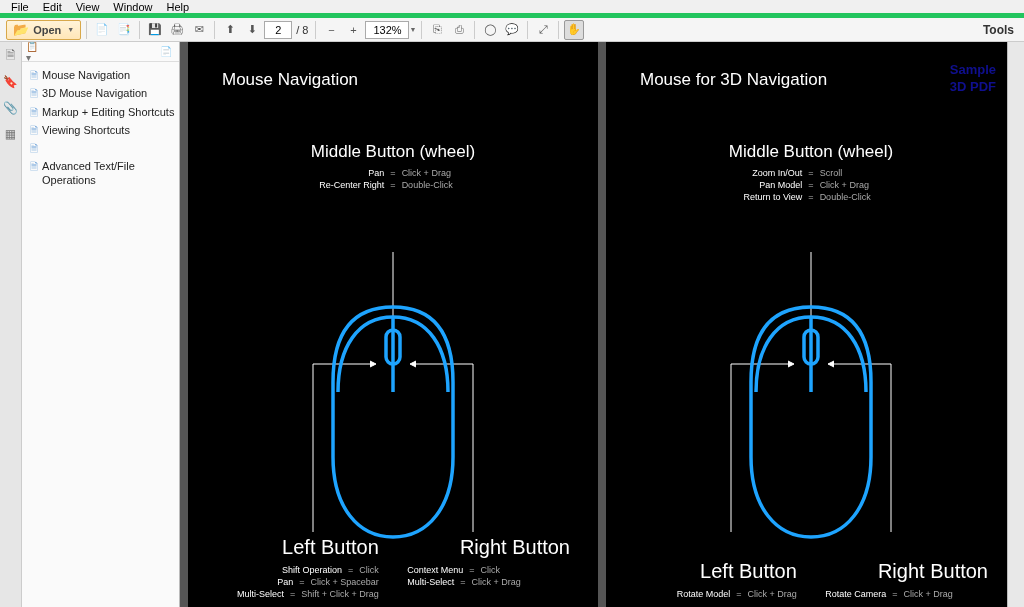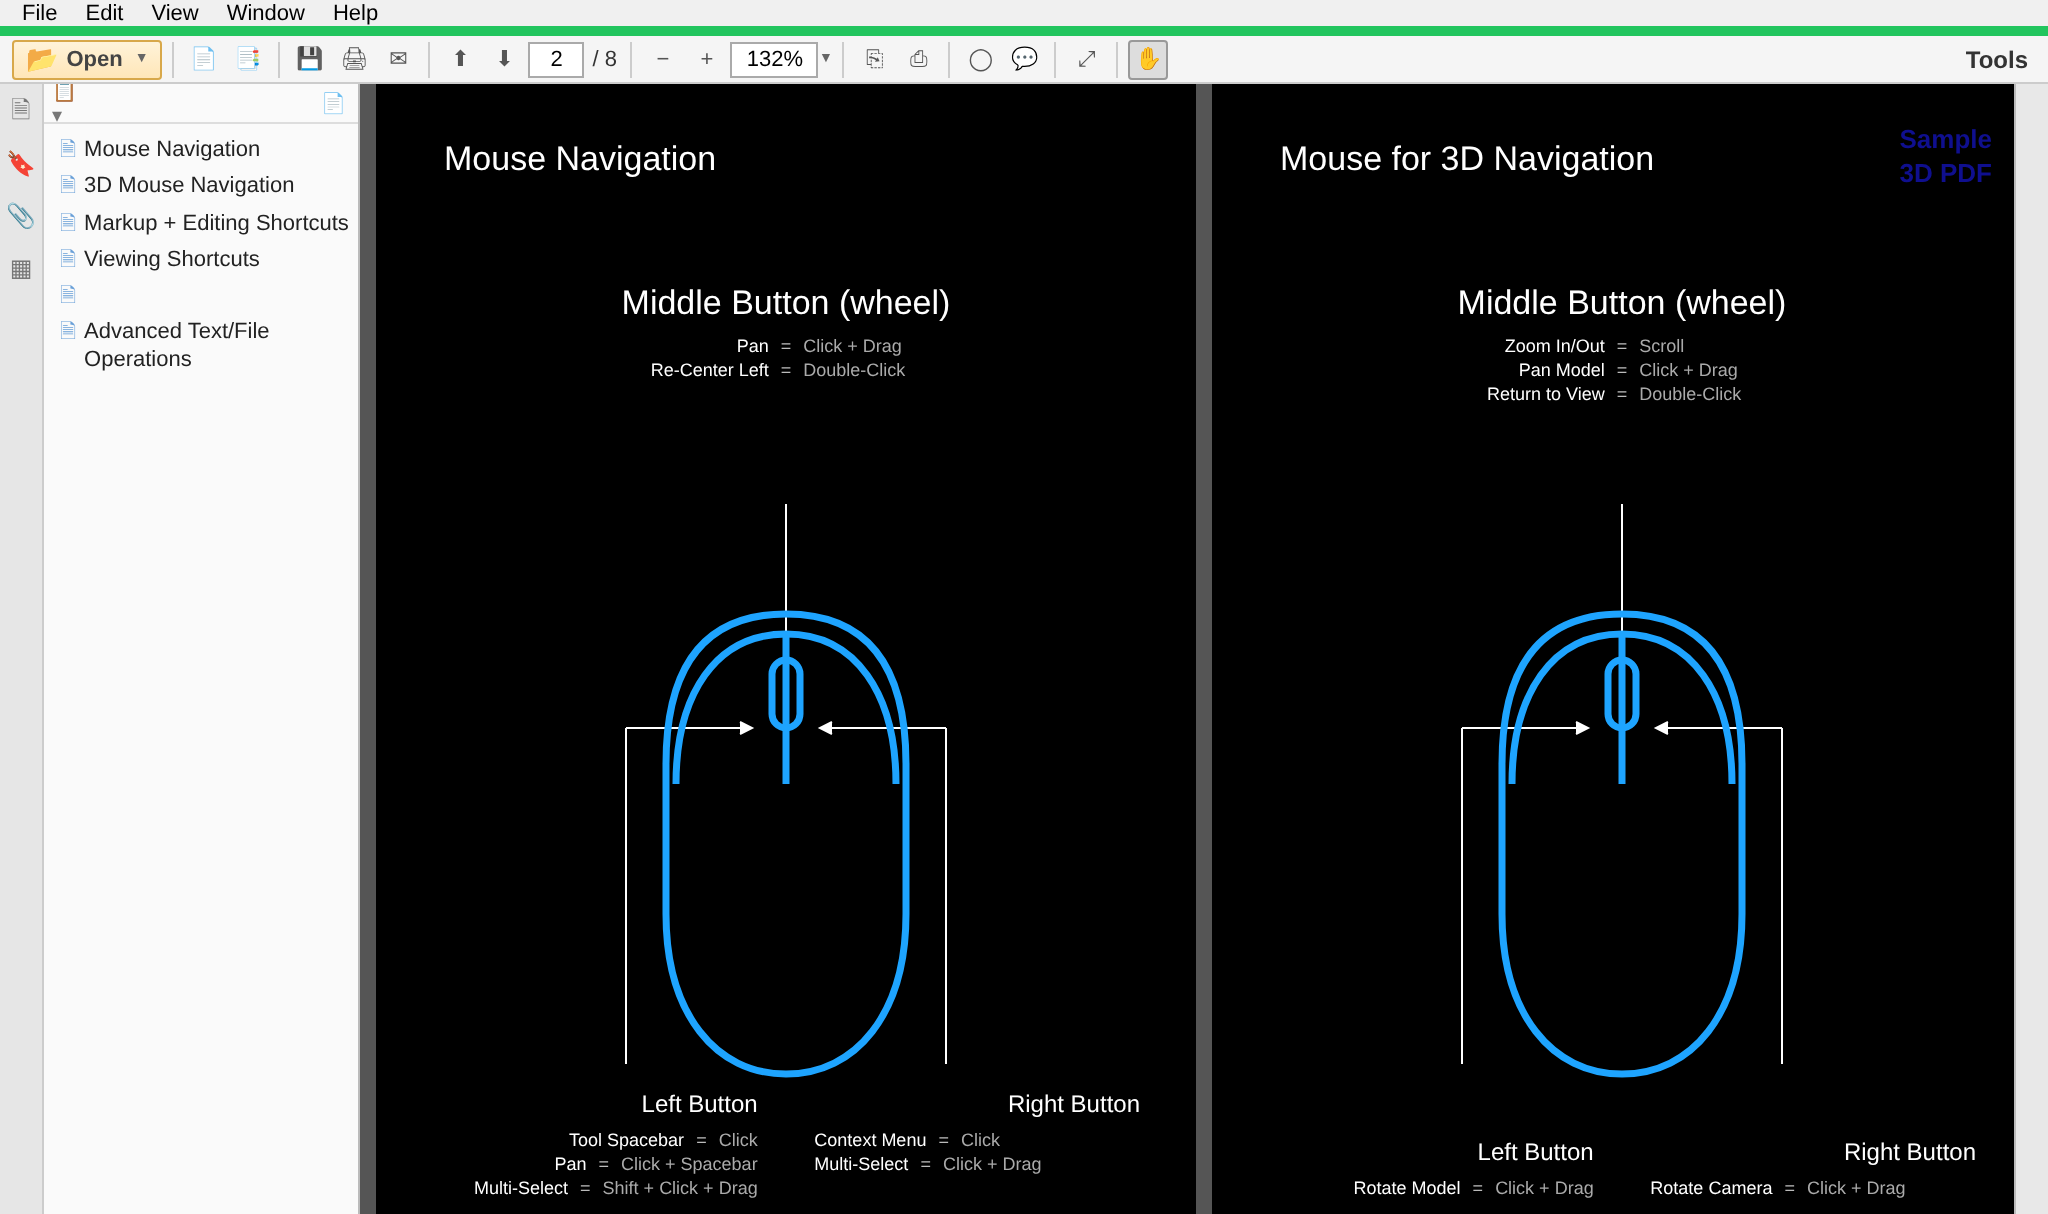--- a/index.html
+++ b/index.html
@@ -57,21 +57,21 @@
   .mb-row .eq { color:#bbb; }
   .mb-row .v { text-align:left; width:90px; color:#aaa; }
 
   
   .mouse-wrap { position:absolute; left:50%; top:210px; transform:translateX(-50%); width:260px; height:280px; }
 
   .bottom-section { position:absolute; bottom:8px; left:0; right:0; display:flex; justify-content:space-between; padding:0 28px; }
   .btn-col { width:46%; }
   .btn-col.left { text-align:right; }
   .btn-col.right { text-align:right; }
-  .btn-title { font-size:12px; font-weight:300; margin-bottom:6px;margin-top:30px; }
+  .btn-title { font-size:20px; font-weight:300; margin-bottom:6px;margin-top:30px; }
   .btn-rows { font-size:9px; }
   .btn-row { display:flex; gap:6px; margin-top:2px; }
   .btn-col.left .btn-row { justify-content:flex-end; }
   .btn-col.right .btn-row { justify-content:flex-start; }
   .btn-row .k { color:#fff; }
   .btn-row .eq { color:#bbb; }
   .btn-row .v { color:#aaa; }
 </style>
 </head>
 <body>
@@ -169,21 +169,21 @@
 
       <div class="middle-section">
         <div class="mb-title">Middle Button (wheel)</div>
         <div class="mb-rows">
           <div class="mb-row">
               <span class="k">Pan</span>
               <span class="eq">=</span>
               <span class="v">Click + Drag</span>
             </div>
           <div class="mb-row">
-              <span class="k">Re-Center Left</span>
+              <span class="k">Re-Center Right</span>
               <span class="eq">=</span>
               <span class="v">Double-Click</span>
             </div>
         </div>
       </div>
 
       <div class="mouse-wrap">
         <svg viewBox="0 0 260 300" width="260" height="300">
           <g stroke="#fff" stroke-width="1" fill="none">
             <line x1="130" y1="0" x2="130" y2="72"></line>
@@ -201,21 +201,21 @@
             <rect x="123" y="78" width="14" height="34" rx="7"></rect>
           </g>
         </svg>
       </div>
 
       <div class="bottom-section">
         <div class="btn-col left">
           <div class="btn-title">Left Button</div>
           <div class="btn-rows">
             <div class="btn-row">
-                <span class="k">Tool Spacebar</span>
+                <span class="k">Shift Operation</span>
                 <span class="eq">=</span>
                 <span class="v">Click</span>
               </div>
             <div class="btn-row">
                 <span class="k">Pan</span>
                 <span class="eq">=</span>
                 <span class="v">Click + Spacebar</span>
               </div>
             <div class="btn-row">
                 <span class="k">Multi-Select</span>

